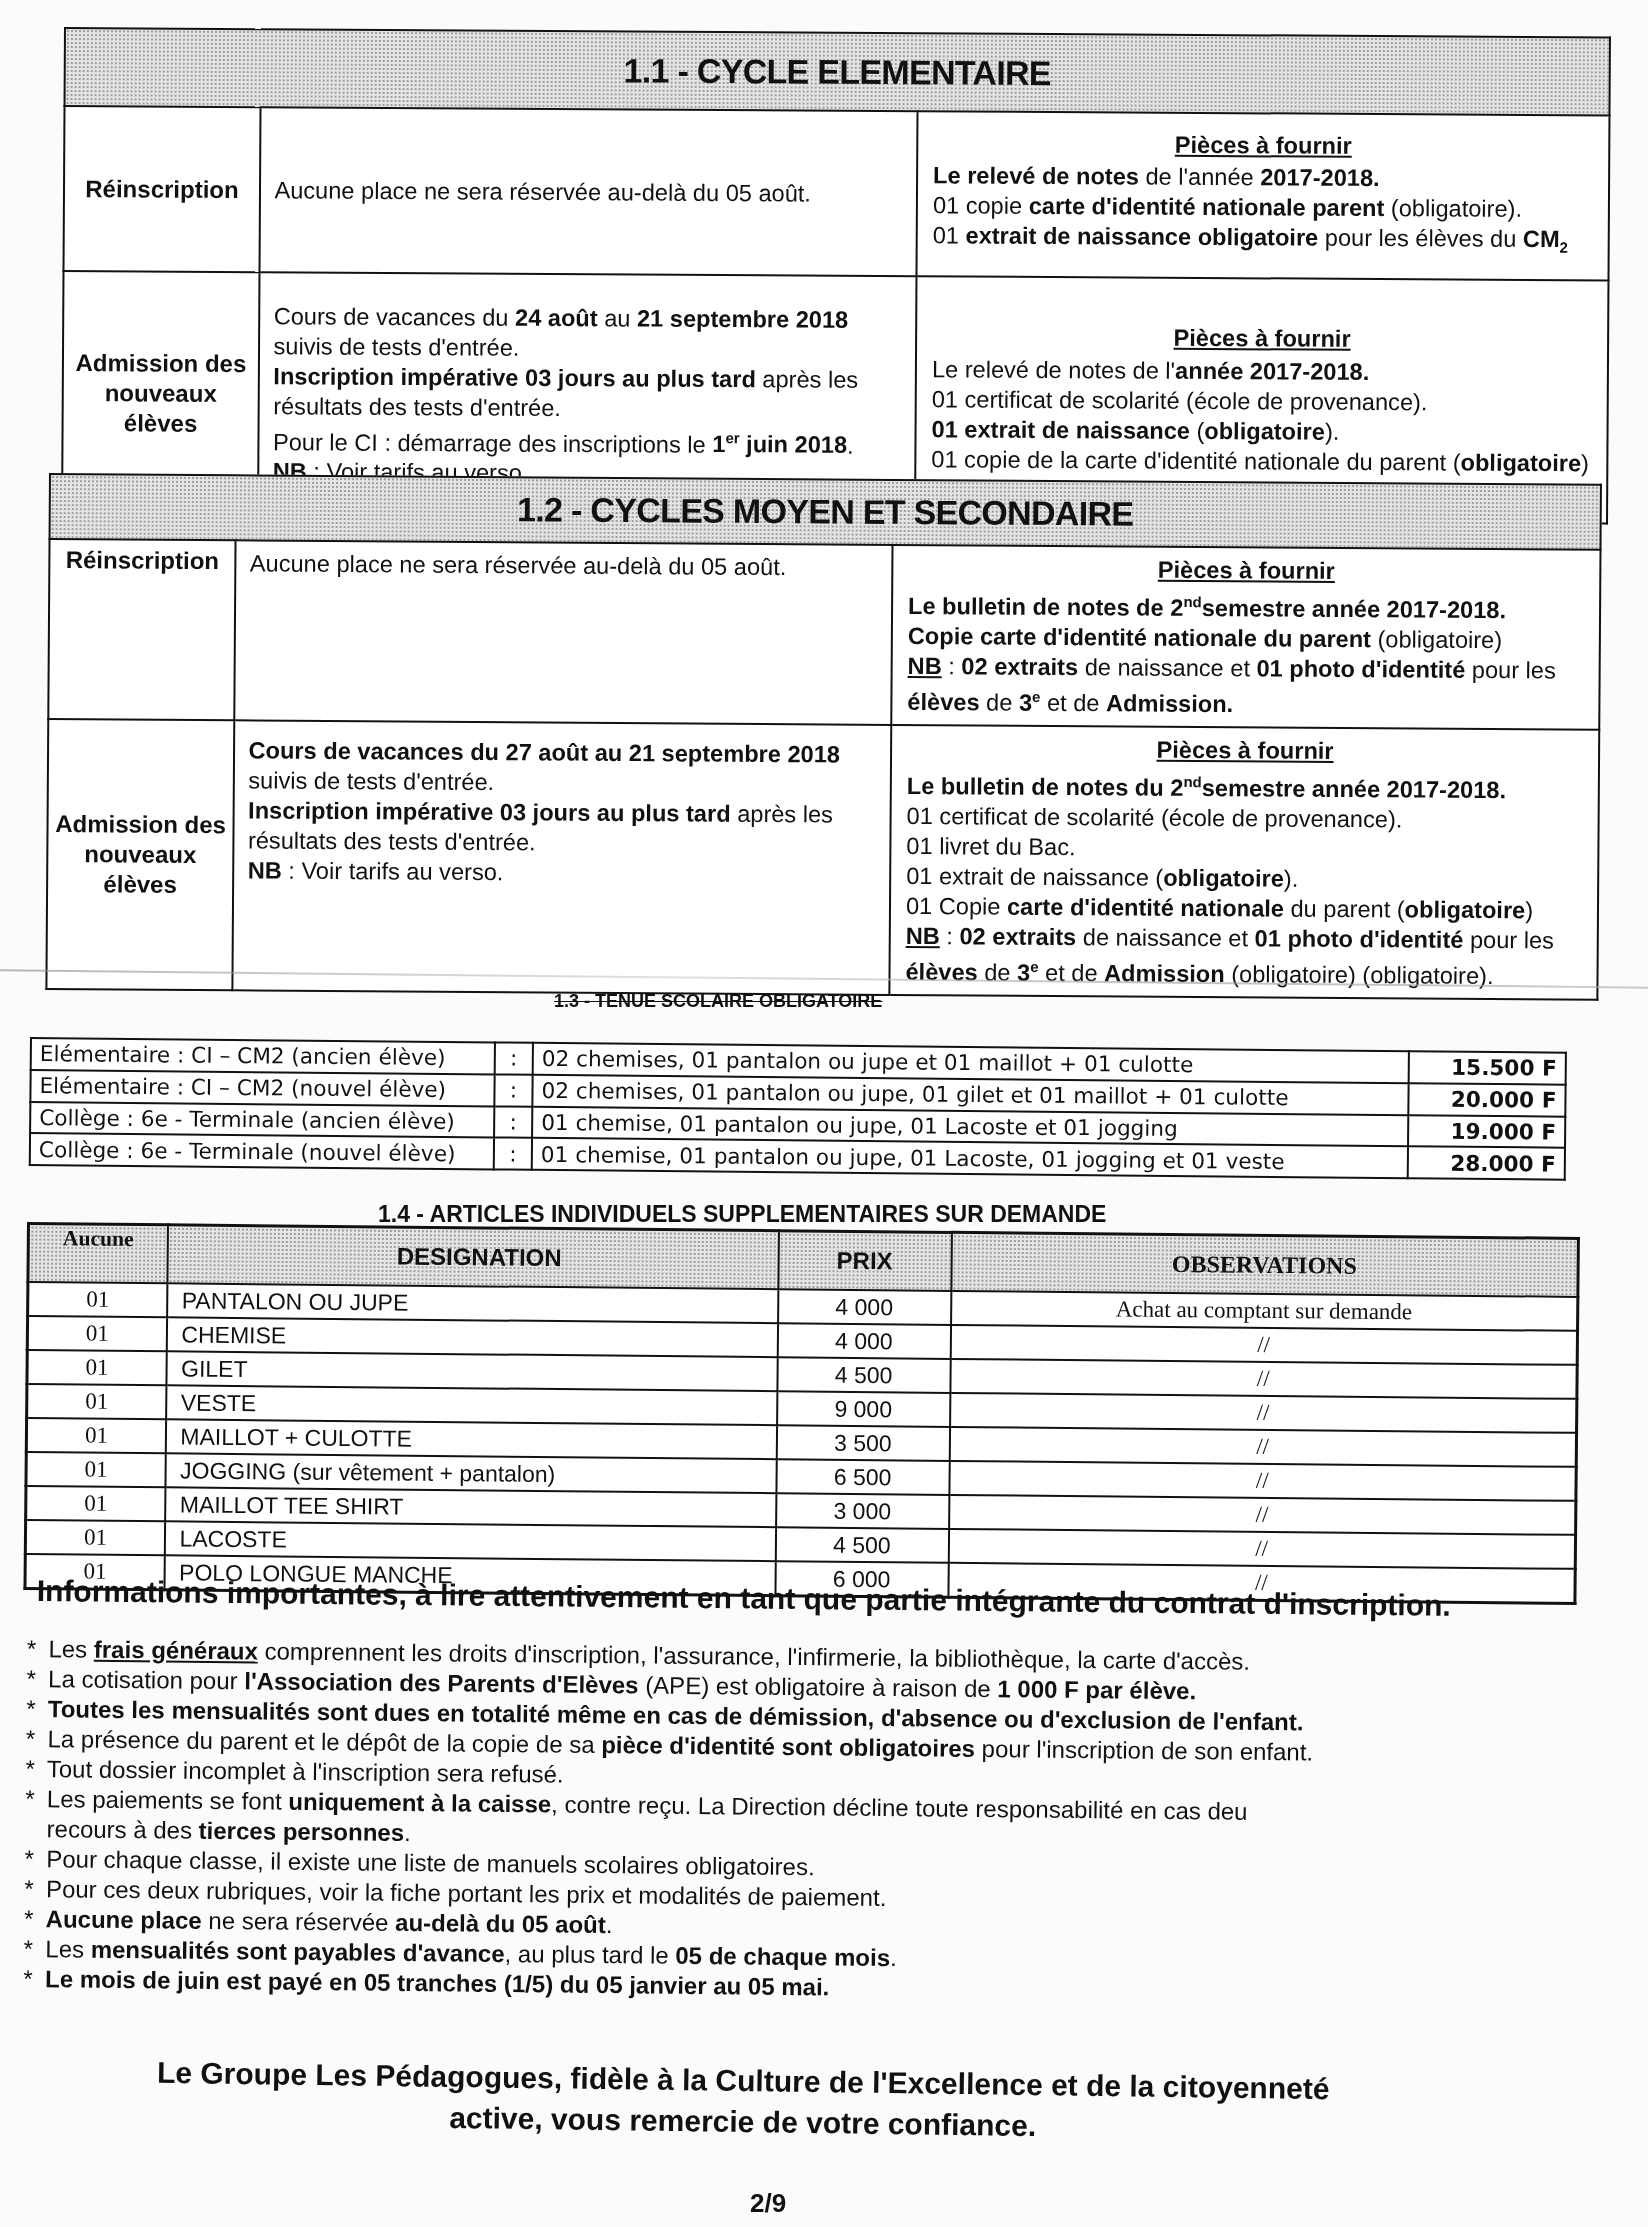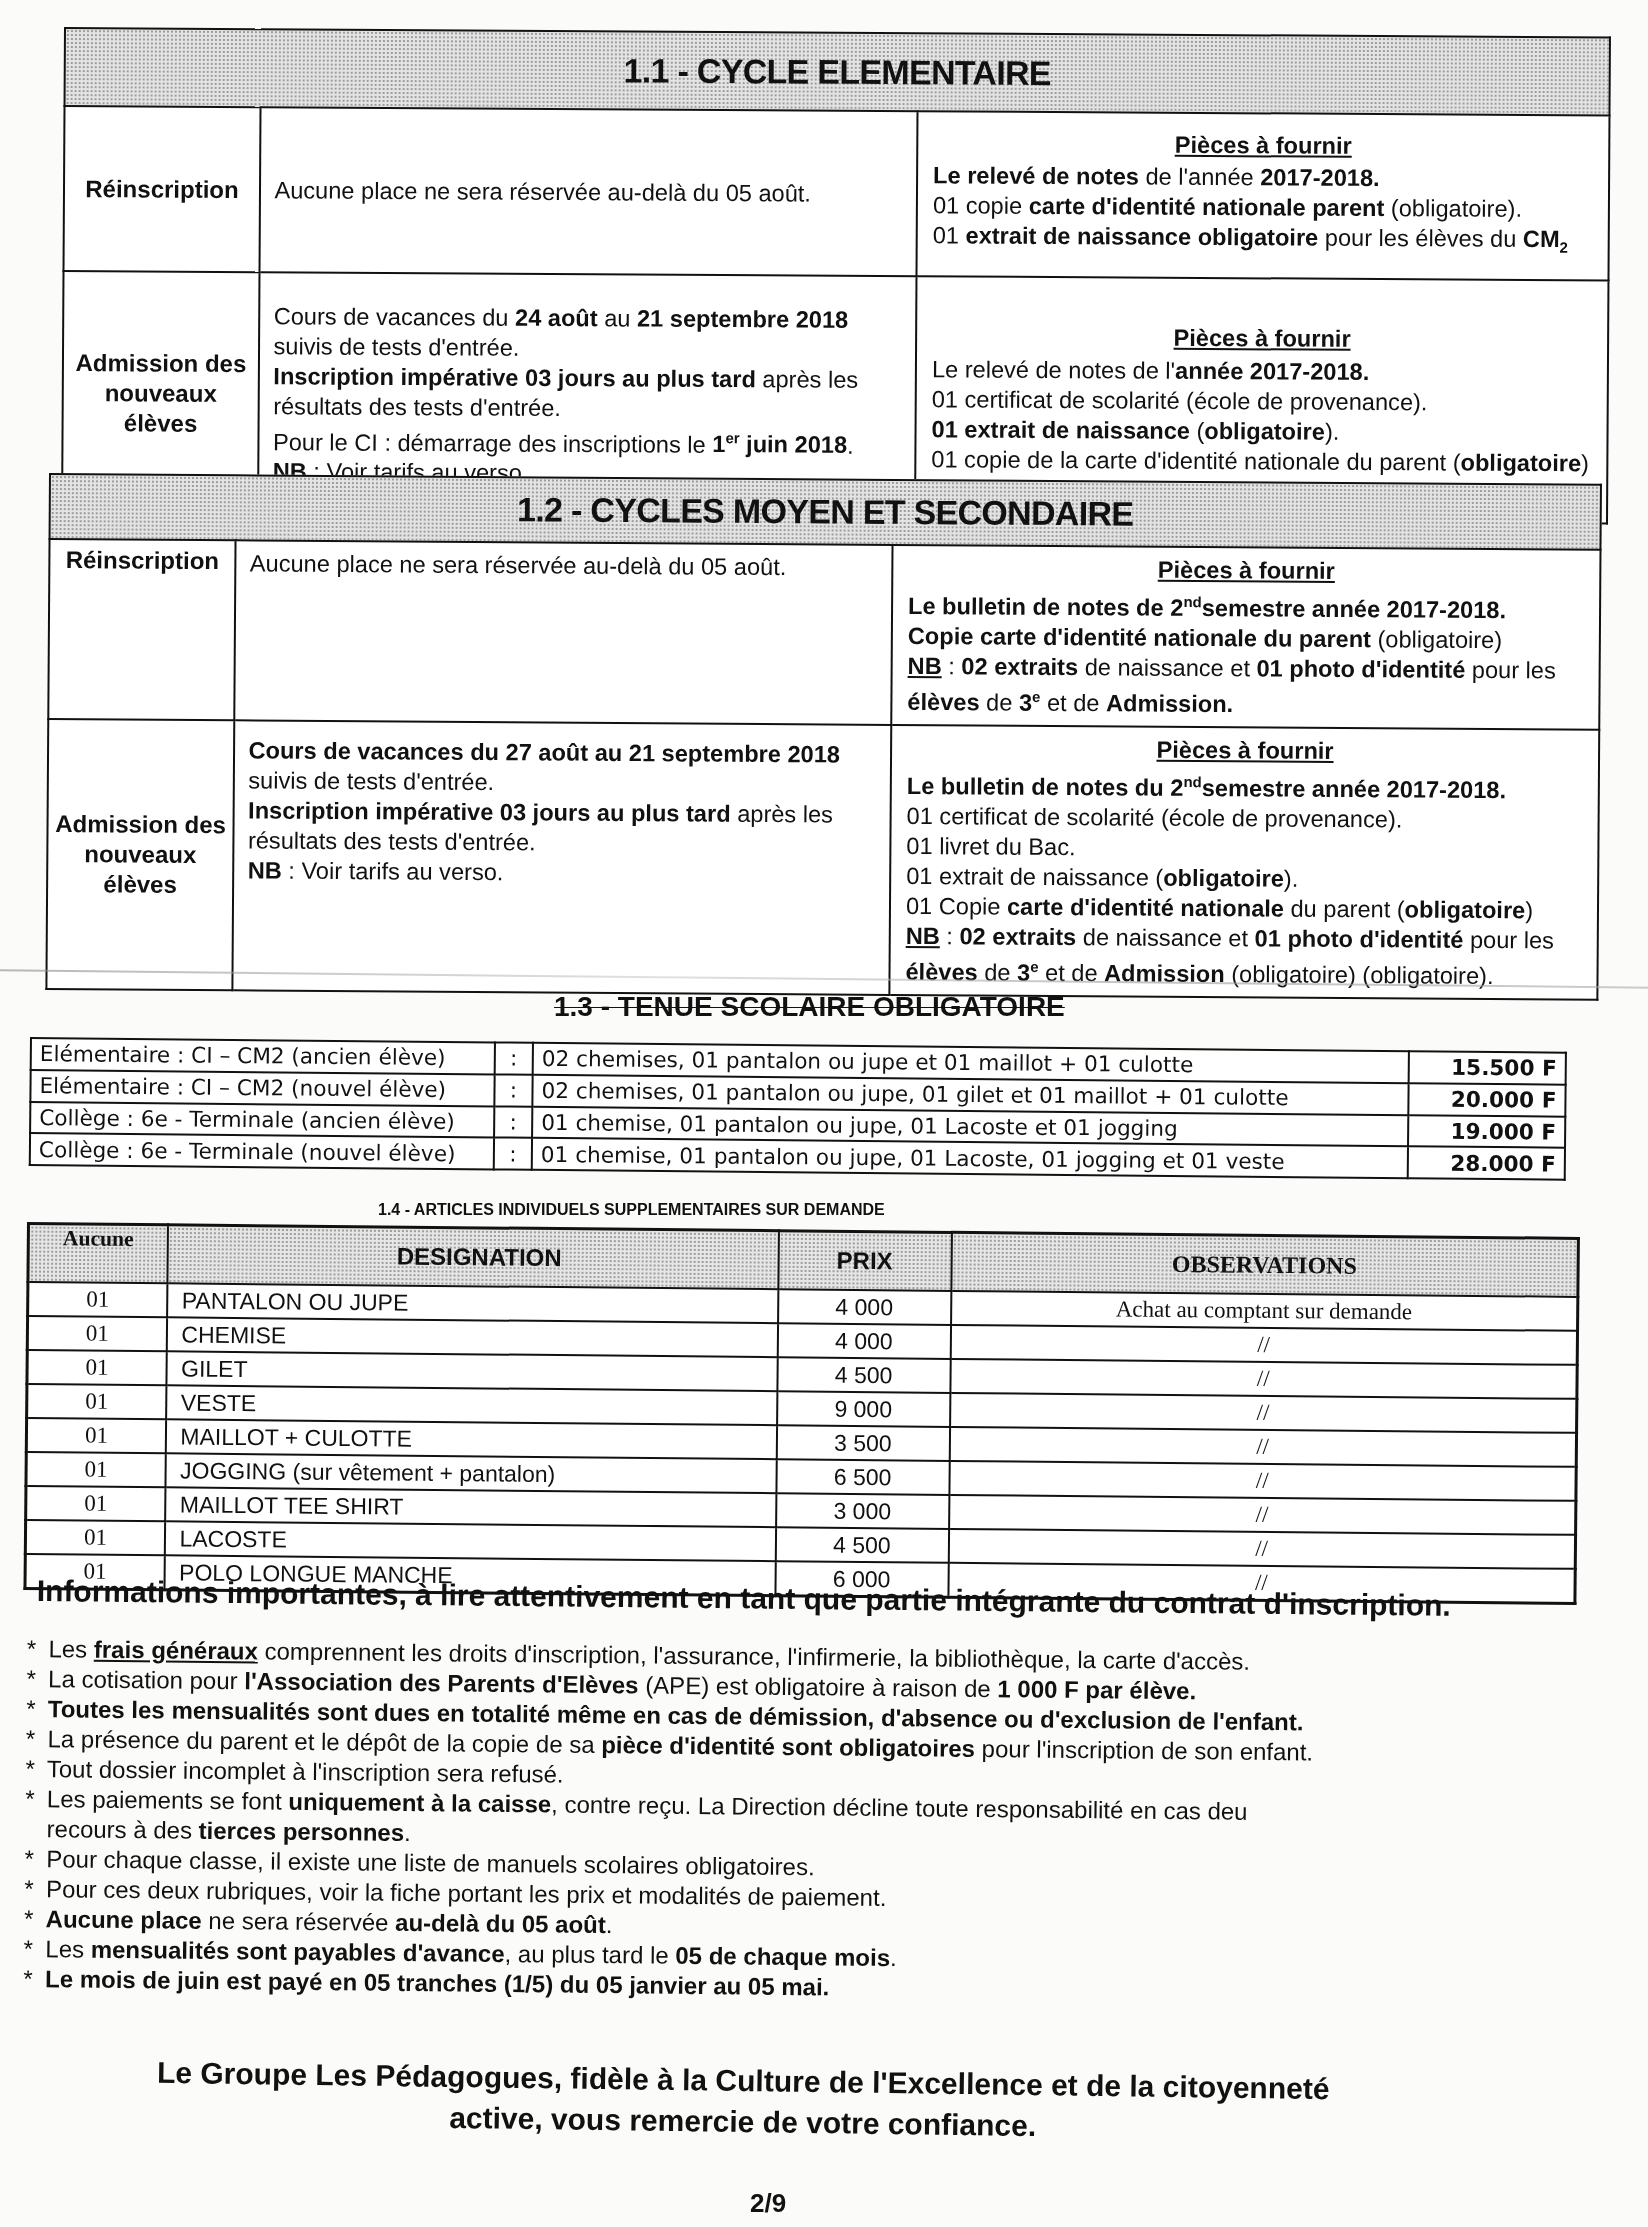--- a/index.html
+++ b/index.html
@@ -113,21 +113,21 @@
       <div>01 extrait de naissance (<b>obligatoire</b>).</div>
       <div>01 Copie <b>carte d'identité nationale</b> du parent (<b>obligatoire</b>)</div>
       <div><b class="ul">NB</b> : <b>02 extraits</b> de naissance et <b>01 photo d'identité</b> pour les <b>élèves</b> de <b>3<sup>e</sup></b> et de <b>Admission</b> (obligatoire) (obligatoire).</div>
     </td>
   </tr>
 </tbody>
   </table>
 
 <div class="fold"></div>
 
-<div class="sec-title" style="left:554px; top:991px; font-size:28px;">
+<div class="sec-title" style="left:554px; top:991px; font-size:18px;">
   <span style="text-decoration:line-through; text-decoration-thickness:1.4px;">1.3 - TENUE SCOLAIRE OBLIGATOIRE</span>
 </div>
 
 <table class="tbl uni" style="left:30px; top:1037px; width:1537px; border-width:2px; font-family:'DejaVu Sans', sans-serif; transform:rotate(0.55deg); transform-origin:0 0;">
   <tbody id="uni-body">
       <tr>
         <td style="width:446px;">Elémentaire : CI – CM2 (ancien élève)</td>
         <td style="width:20px;text-align:center;">:</td>
         <td style="width:858px;">02 chemises, 01 pantalon ou jupe et 01 maillot + 01 culotte</td>
         <td style="text-align:right;font-weight:bold;">15.500 F</td>
@@ -146,21 +146,21 @@
       </tr>
       <tr>
         <td style="width:446px;">Collège : 6e - Terminale (nouvel élève)</td>
         <td style="width:20px;text-align:center;">:</td>
         <td style="width:858px;">01 chemise, 01 pantalon ou jupe, 01 Lacoste, 01 jogging et 01 veste</td>
         <td style="text-align:right;font-weight:bold;">28.000 F</td>
       </tr>
     </tbody>
 </table>
 
-<div class="sec-title" style="left:378px; top:1201px; font-size:16px;">1.4 - ARTICLES INDIVIDUELS SUPPLEMENTAIRES SUR DEMANDE</div>
+<div class="sec-title" style="left:378px; top:1201px; font-size:23px;">1.4 - ARTICLES INDIVIDUELS SUPPLEMENTAIRES SUR DEMANDE</div>
 
 <table class="tbl art" style="left:27px; top:1222px; width:1553px; border-width:3.4px; transform:rotate(0.55deg); transform-origin:0 0;">
   <thead>
     <tr>
       <th class="c-num" style="font-family:'Liberation Serif', serif; font-size:21.6px; vertical-align:top;">Aucune</th>
       <th class="c-des" style="text-align:center;">DESIGNATION</th>
       <th class="c-prix">PRIX</th>
       <th class="c-obs" style="font-family:'Liberation Serif', serif;">OBSERVATIONS</th>
     </tr>
   </thead>

